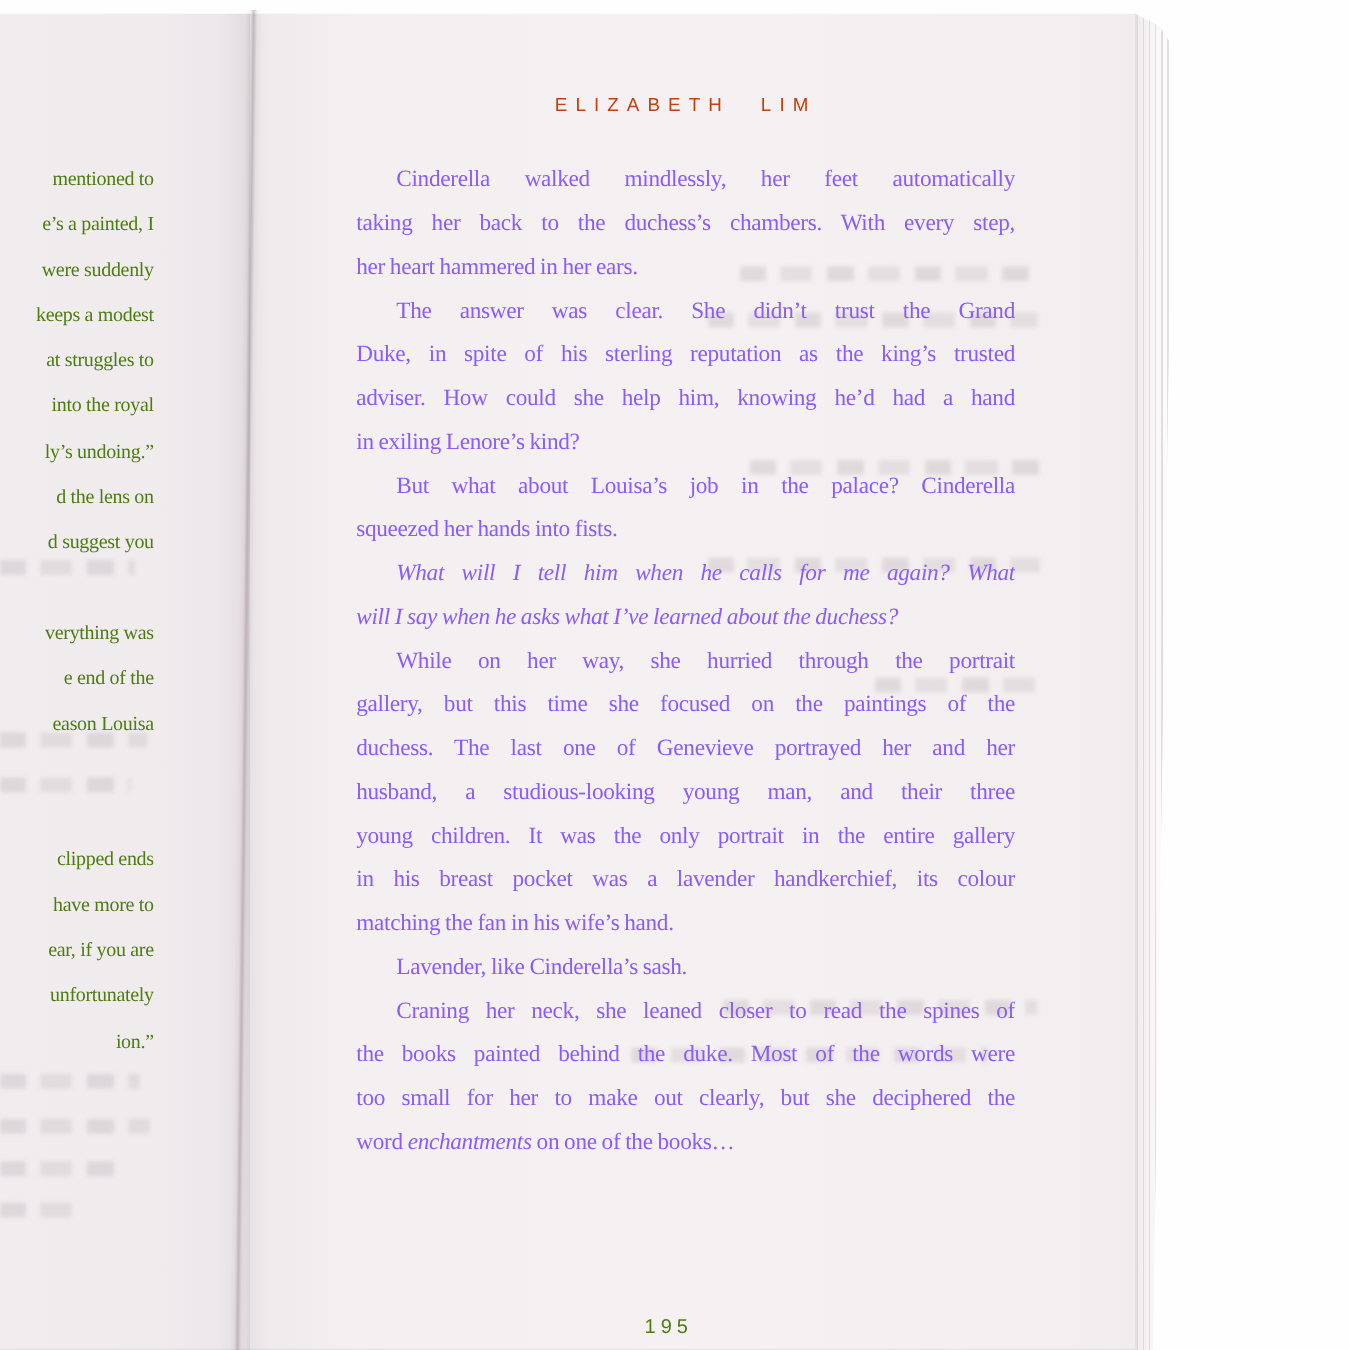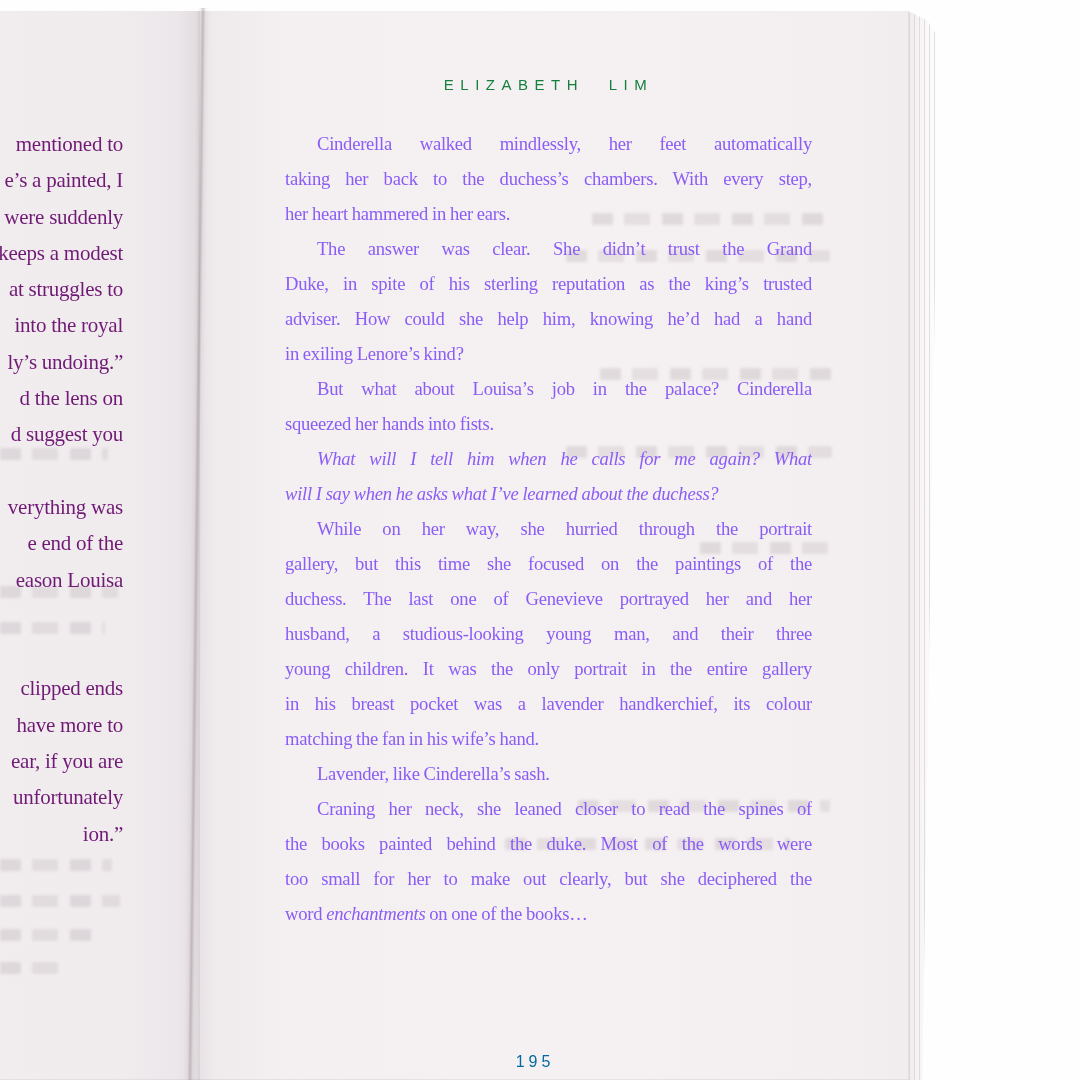--- a/index.html
+++ b/index.html
@@ -31,41 +31,41 @@
     background:
       repeating-linear-gradient(90deg, rgba(205,198,202,0.55) 0 1px, rgba(0,0,0,0) 1px 5px),
       linear-gradient(90deg,#f0ebed 0%, #f7f4f5 35%, #fbf9fa 65%, #ffffff 100%);
     border-left:1px solid #e4dfe1;
     clip-path:polygon(0 0, 62% 0.9%, 100% 2.6%, 46% 100%, 0 100%);
   }
   
   .running-header {
     position:absolute; top:76px; left:285px; width:527px; text-align:center;
     font-family:"Liberation Sans", sans-serif; font-size:15px;
-    letter-spacing:6.5px; word-spacing:14px; color:#15803d;
+    letter-spacing:6.5px; word-spacing:14px; color:#c2410c;
   }
   .text-block {
     position:absolute; left:285px; top:126px; width:527px;
     font-size:18.6px; line-height:35px; color:#8b5cf6;
     letter-spacing:-0.25px; word-spacing:-0.5px;
   }
   .line { height:35px; text-align:justify; text-align-last:justify; overflow:hidden; }
   .line.last { text-align-last:left; }
   .line.first { text-indent:32px; }
   .italic { font-style:italic; }
   .left-frags {
     position:absolute; left:0; top:126px; width:123px;
-    font-size:21px; line-height:36.3px; color:#701a75; letter-spacing:-0.25px;
+    font-size:16px; line-height:36.3px; color:#4d7c0f; letter-spacing:-0.25px;
   }
   .lline { position:relative; height:36.3px; }
   .lline span { position:absolute; right:0; top:0; white-space:nowrap; }
   .folio {
     position:absolute; top:1053px; left:285px; width:500px; text-align:center;
     font-family:"Liberation Sans", sans-serif; font-size:16px;
-    letter-spacing:4px; color:#0369a1;
+    letter-spacing:4px; color:#4d7c0f;
   }
   
   .ghost {
     position:absolute; height:12px; filter:blur(1.7px); opacity:0.42;
     background-image:repeating-linear-gradient(90deg,
       rgba(165,150,158,0.60) 0px, rgba(165,150,158,0.60) 21px,
       rgba(165,150,158,0) 21px, rgba(165,150,158,0) 32px,
       rgba(165,150,158,0.48) 32px, rgba(165,150,158,0.48) 58px,
       rgba(165,150,158,0) 58px, rgba(165,150,158,0) 70px);
   }

